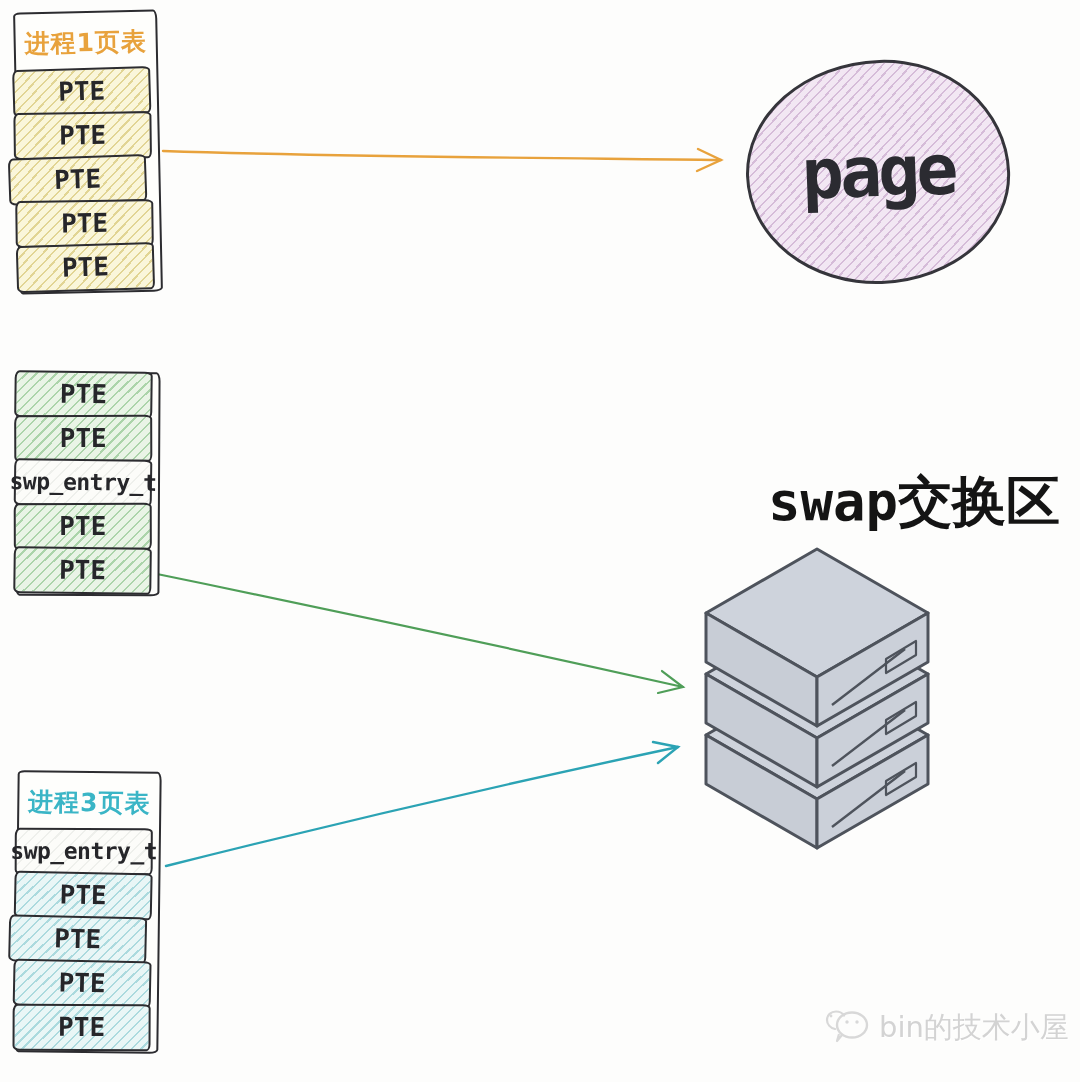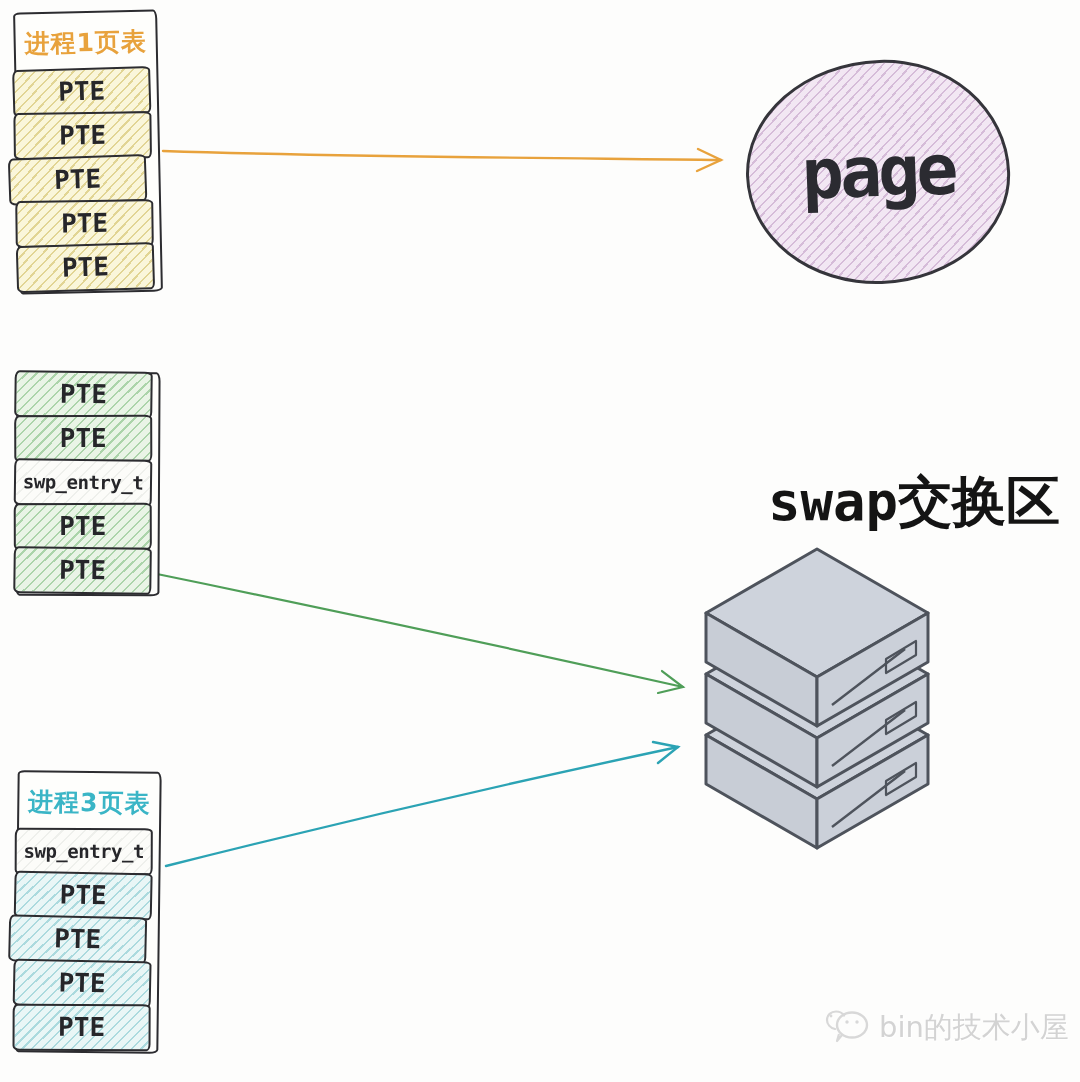--- a/index.html
+++ b/index.html
@@ -54,21 +54,21 @@
     background-color:#e9f4e6;
     background-image:repeating-linear-gradient(135deg,rgba(110,180,110,.5) 0 1.6px,transparent 1.6px 7px);
   }
   .hatch-c{
     background-color:#e9f6f6;
     background-image:repeating-linear-gradient(135deg,rgba(110,190,198,.5) 0 1.6px,transparent 1.6px 7px);
   }
   .swp{
     background-color:#fcfcf9;
     background-image:repeating-linear-gradient(135deg,rgba(140,150,140,.12) 0 1.5px,transparent 1.5px 8px);
-    font-size:19px;letter-spacing:-.5px;
+    font-size:23px;letter-spacing:-.5px;
   }
 
   
   .page-node{
     position:absolute;z-index:2;left:746px;top:60px;width:264px;height:224px;
     border:3px solid #35353b;
     border-radius:52% 48% 50% 50% / 50% 52% 48% 50%;
     background-color:#f2e7f3;
     background-image:repeating-linear-gradient(135deg,rgba(185,145,190,.5) 0 1.6px,transparent 1.6px 7px);
     display:flex;align-items:center;justify-content:center;

